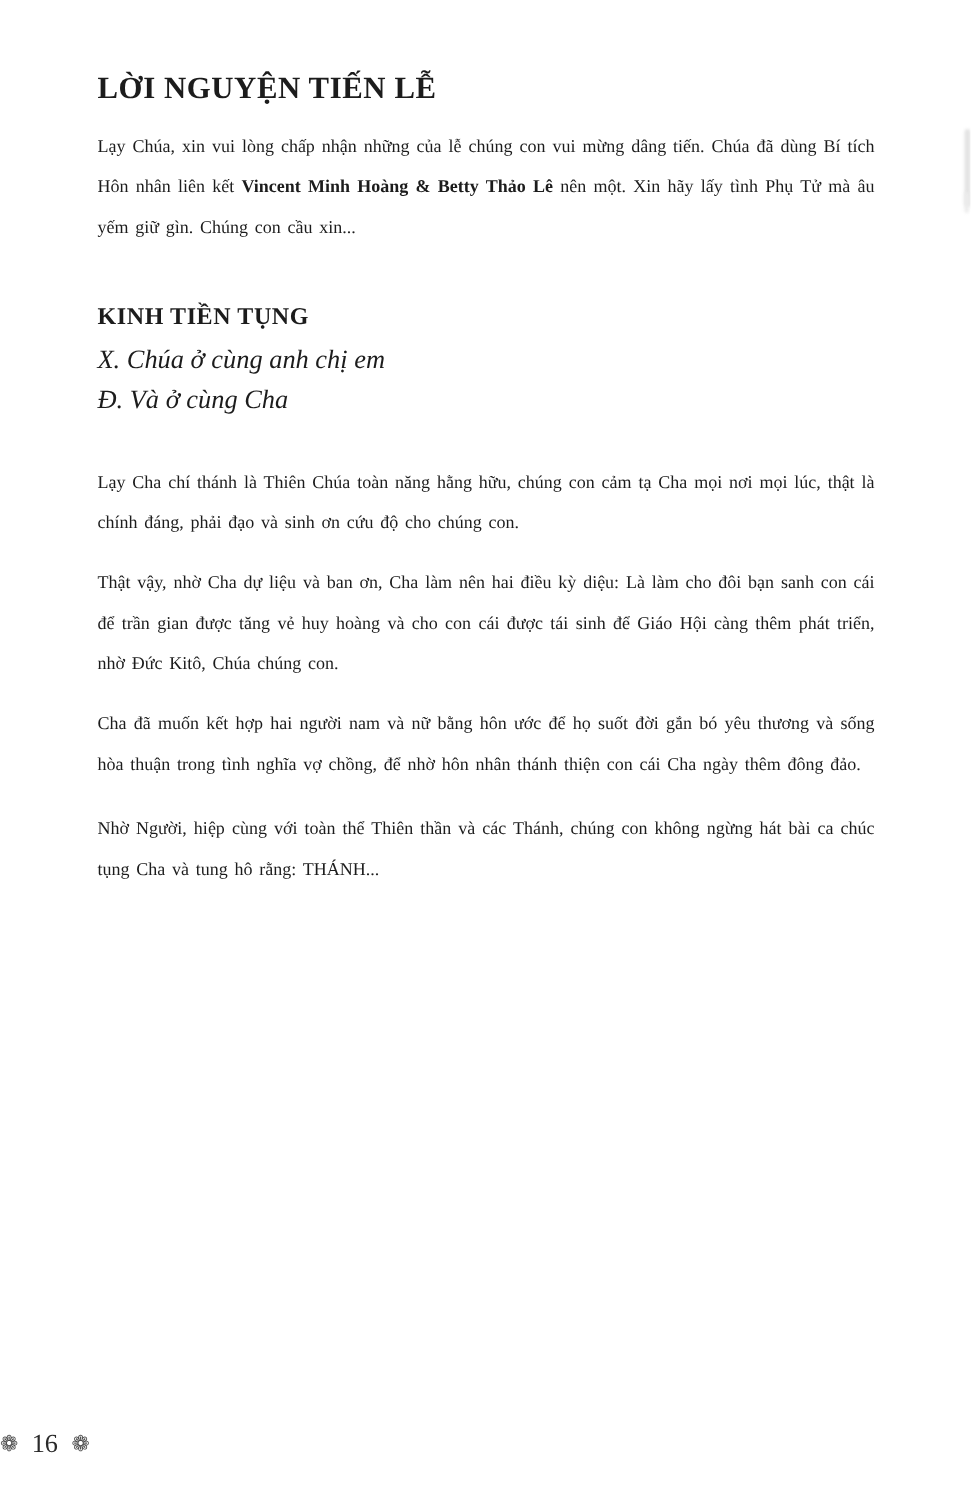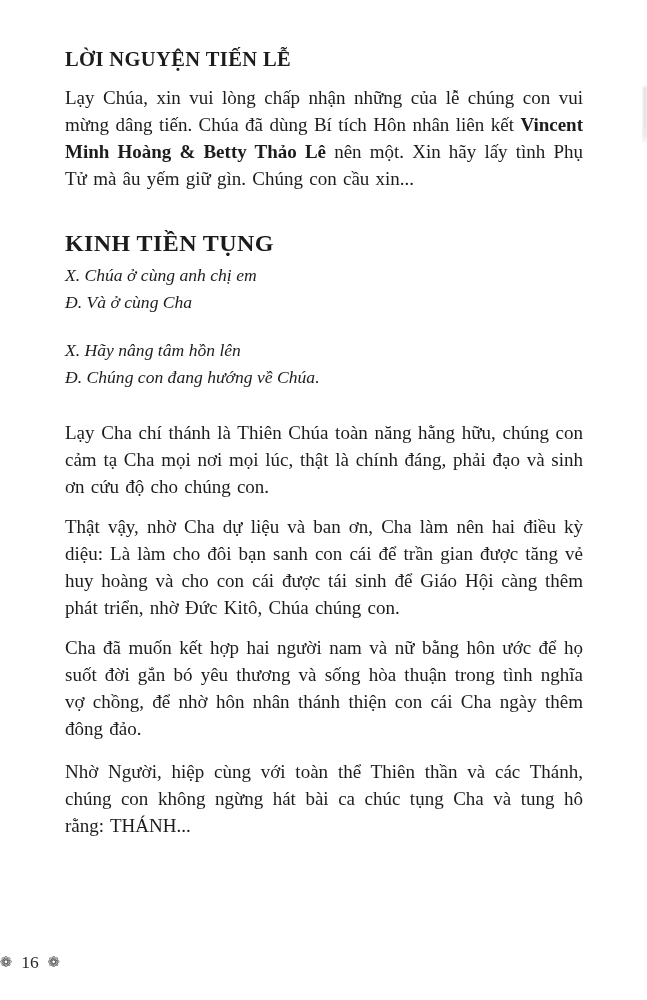--- a/index.html
+++ b/index.html
@@ -19,29 +19,29 @@
     box-sizing: border-box;
     padding: 40px 64px 0 65px;
   }
   .h1 {
     font-size: 20.5px;
     font-weight: bold;
     letter-spacing: 0.4px;
     margin: 8px 0 13px 0;
   }
   .body-par {
-    font-size: 19px;
+    font-size: 12px;
     line-height: 27px;
     text-align: justify;
     margin: 0 0 12px 0;
     word-spacing: 1.5px;
   }
   .body-par .bold { font-weight: bold; }
   .h2 {
-    font-size: 24px;
+    font-size: 16px;
     font-weight: bold;
     letter-spacing: 0.4px;
     margin: 38px 0 5px 0;
   }
   .versicle-group { margin: 0 0 21px 0; }
   .versicle-group:last-of-type { margin-bottom: 0; }
   .call, .response {
     font-size: 17.6px;
     line-height: 27px;
     margin: 0;
@@ -102,24 +102,20 @@
 
   <p class="body-par"><span>Lạy Chúa, xin vui lòng chấp nhận những của lễ chúng con vui mừng dâng tiến. Chúa đã dùng Bí tích Hôn nhân liên kết </span><span class="bold">Vincent Minh Hoàng &amp; Betty Thảo Lê</span><span> nên một. Xin hãy lấy tình Phụ Tử mà âu yếm giữ gìn. Chúng con cầu xin...</span></p>
 
   <h2 class="h2">KINH TIỀN TỤNG</h2>
 
   <div class="versicle-group">
     <p class="call">X. Chúa ở cùng anh chị em</p>
     <p class="response">Đ. Và ở cùng Cha</p>
   </div>
 
-  <div class="versicle-group">
-    <p class="call">X. Hãy nâng tâm hồn lên</p>
-    <p class="response">Đ. Chúng con đang hướng về Chúa.</p>
-  </div>
 
 
   <div class="prayers">
     <p class="body-par">Lạy Cha chí thánh là Thiên Chúa toàn năng hằng hữu, chúng con cảm tạ Cha mọi nơi mọi lúc, thật là chính đáng, phải đạo và sinh ơn cứu độ cho chúng con.</p>
     <p class="body-par">Thật vậy, nhờ Cha dự liệu và ban ơn, Cha làm nên hai điều kỳ diệu: Là làm cho đôi bạn sanh con cái để trần gian được tăng vẻ huy hoàng và cho con cái được tái sinh để Giáo Hội càng thêm phát triển, nhờ Đức Kitô, Chúa chúng con.</p>
     <p class="body-par">Cha đã muốn kết hợp hai người nam và nữ bằng hôn ước để họ suốt đời gắn bó yêu thương và sống hòa thuận trong tình nghĩa vợ chồng, để nhờ hôn nhân thánh thiện con cái Cha ngày thêm đông đảo.</p>
     <p class="body-par">Nhờ Người, hiệp cùng với toàn thể Thiên thần và các Thánh, chúng con không ngừng hát bài ca chúc tụng Cha và tung hô rằng: THÁNH...</p>
   </div>
 
   <div class="footer">

